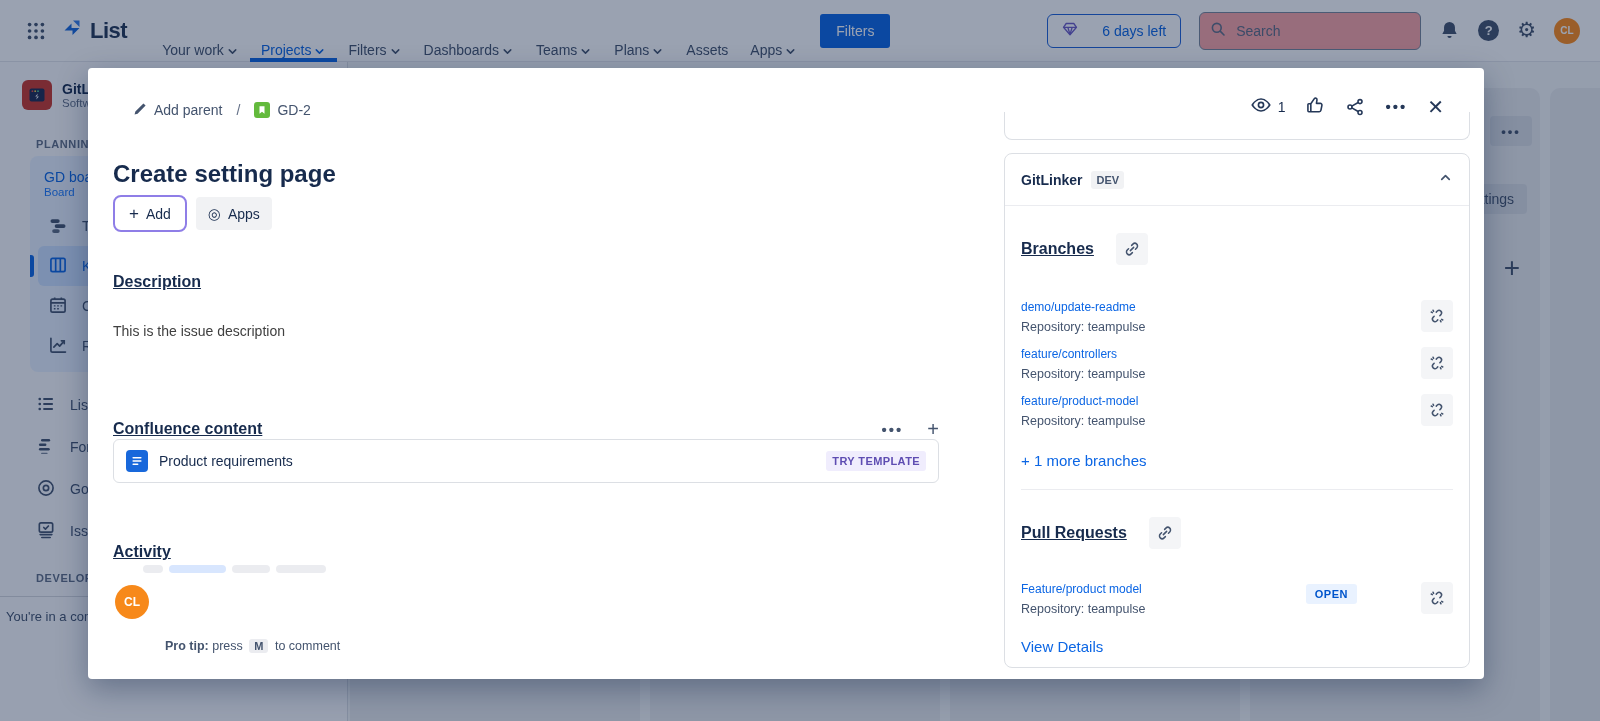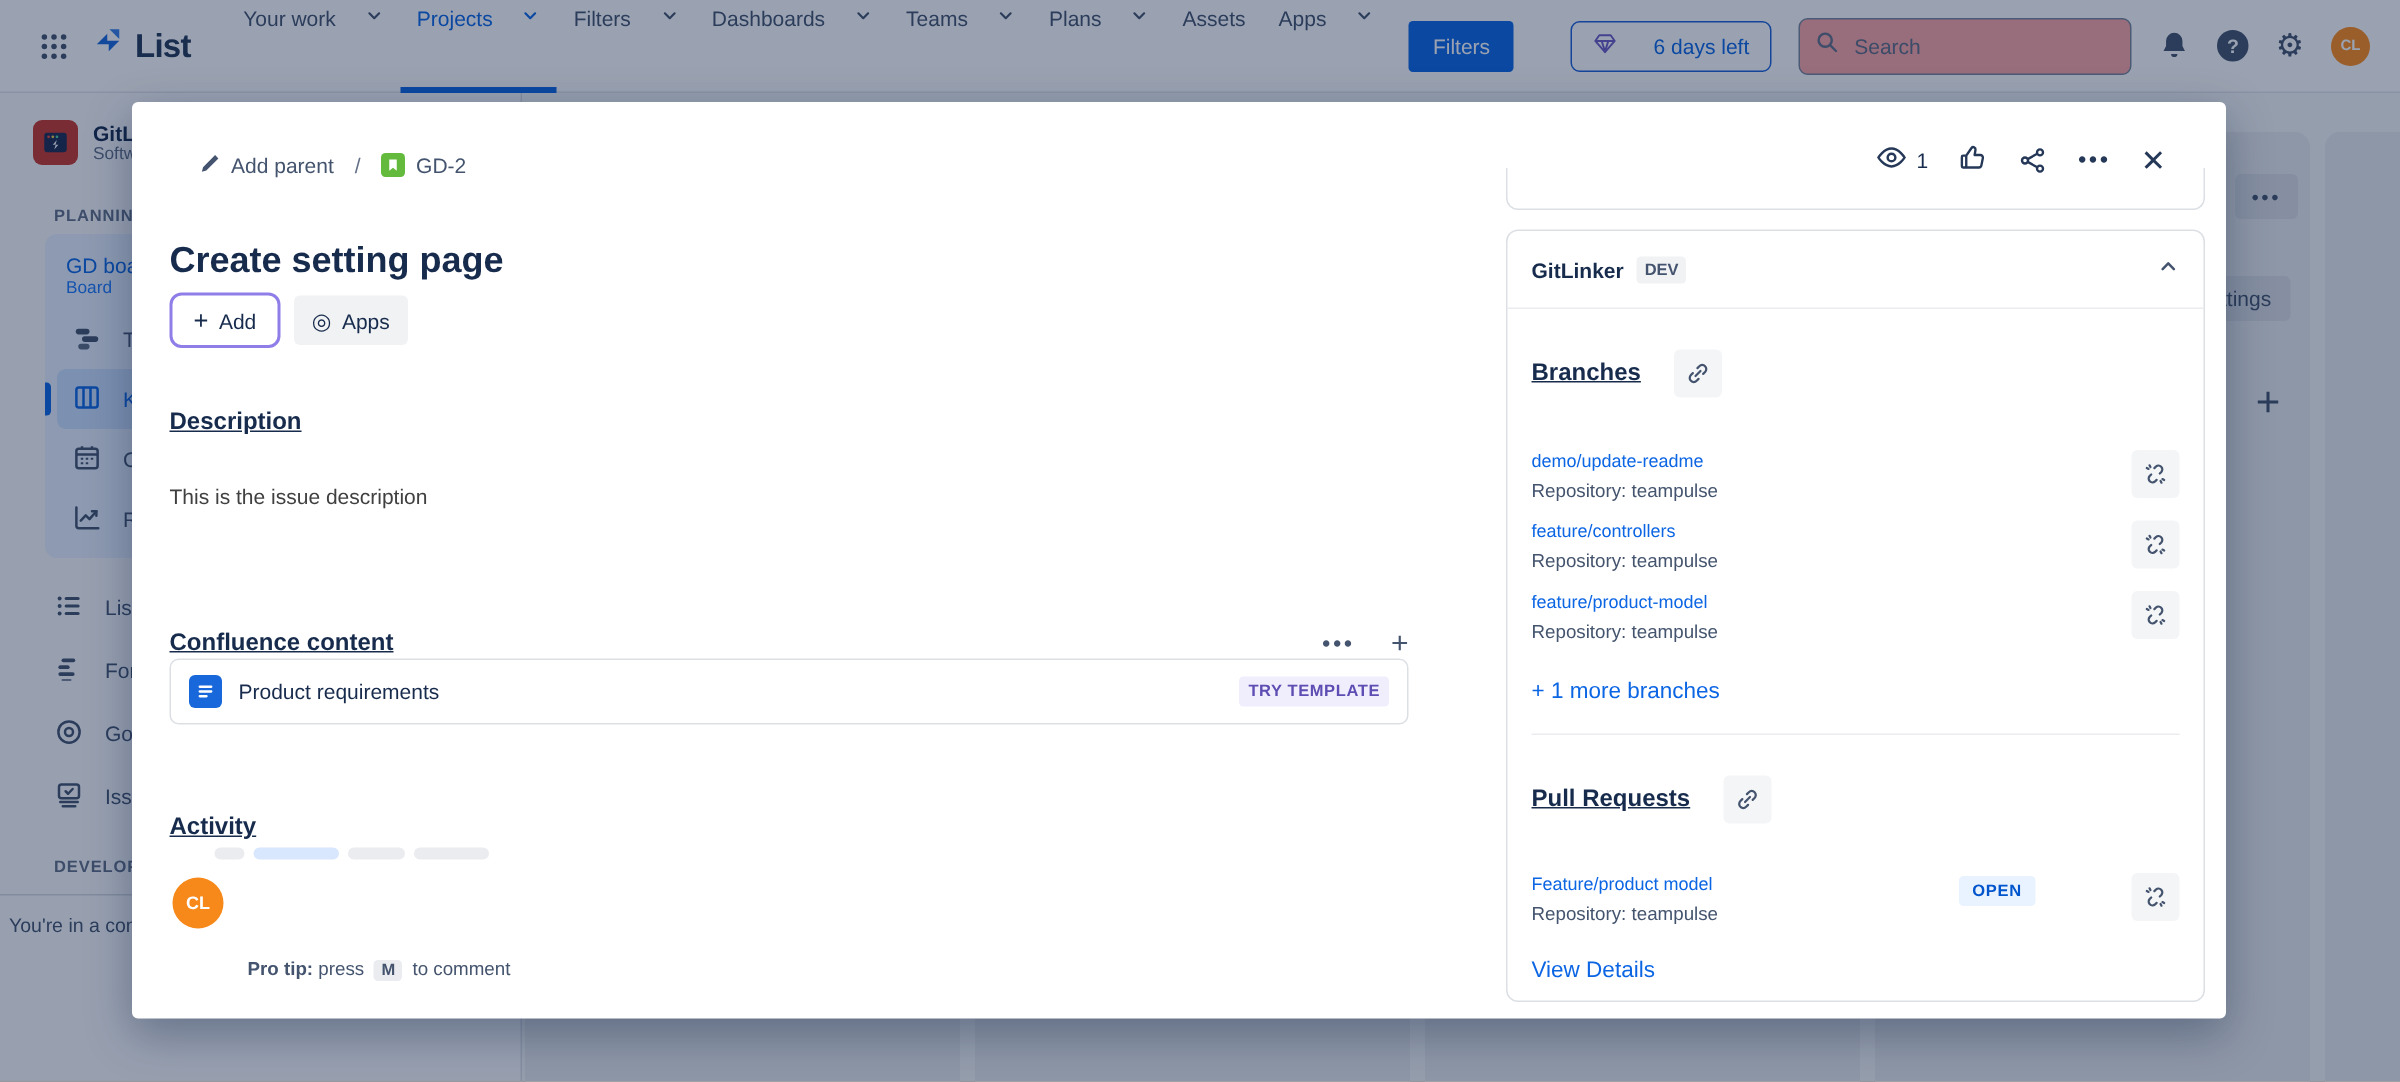--- a/index.html
+++ b/index.html
@@ -6,21 +6,21 @@
   *{box-sizing:border-box;font-family:"Liberation Sans",sans-serif;}
   .stage{position:relative;width:1600px;height:721px;overflow:hidden;background:#F7F8F9;}
 
   
   .navbar{position:absolute;left:0;top:0;width:1600px;height:62px;background:#fff;
     display:flex;align-items:center;padding:0 20px;z-index:10;border-bottom:1px solid #E4E6EA;}
   .icon-btn{display:flex;align-items:center;justify-content:center;color:#44546E;cursor:pointer;background:none;border:none;padding:0;}
   .appswitcher{width:32px;height:32px;margin-right:8px;}
   .logo{display:flex;align-items:center;gap:6px;margin-right:24px;}
   .logo-text{font-size:22px;font-weight:bold;color:#253858;letter-spacing:-0.5px;}
-  .nav-item{height:62px;display:flex;align-items:flex-start;gap:19px;padding:0 11px;font-size:14px;
+  .nav-item{height:62px;display:flex;align-items:flex-end;gap:2px;padding:0 11px;font-size:14px;
     font-weight:500;color:#44546E;border-bottom:4px solid transparent;border-top:4px solid transparent;cursor:pointer;}
   .nav-item.active{color:#0C66E4;border-bottom-color:#0C66E4;}
   .nav-item .chev{display:flex;}
   .create-btn{margin-left:12px;height:34px;padding:0 16px;background:#0C66E4;color:#fff;border:none;
     border-radius:3px;font-size:14px;font-weight:500;cursor:pointer;}
   .nav-right{margin-left:auto;display:flex;align-items:center;gap:18px;}
   .trial-chip{display:flex;align-items:center;gap:24px;height:34px;padding:0 14px;border:1px solid #1D62D8;
     border-radius:6px;color:#0C66E4;font-size:14px;font-weight:500;cursor:pointer;background:none;}
   .search-box{display:flex;align-items:center;gap:8px;width:222px;height:38px;border:1.5px solid #7A8699;
     border-radius:6px;padding:0 10px;color:#626F86;background:#fca5a5;}

